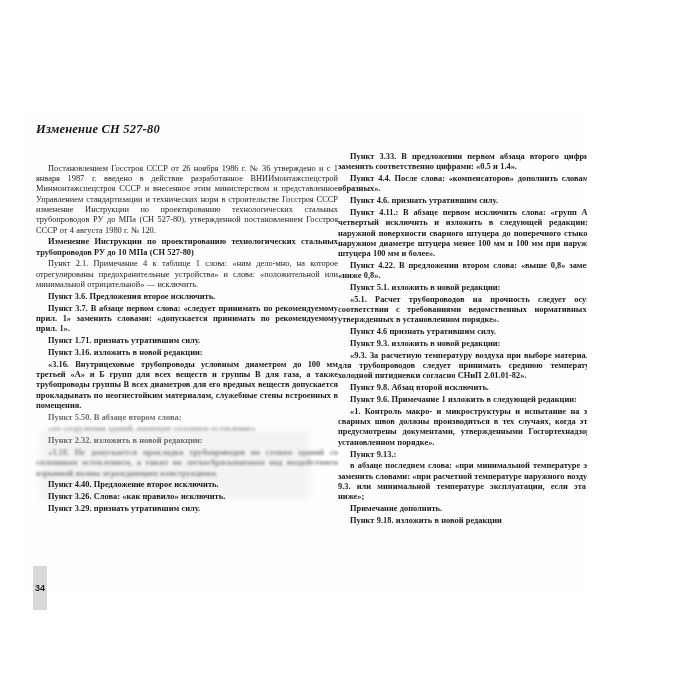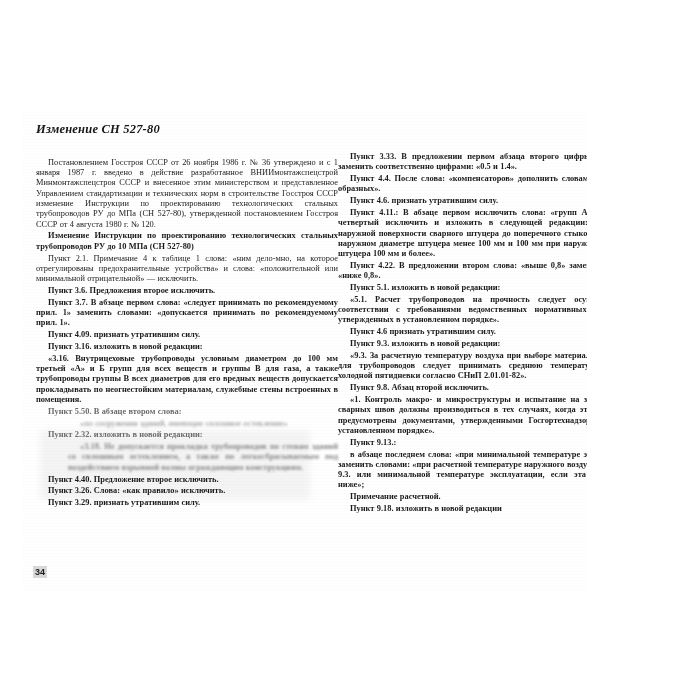--- a/index.html
+++ b/index.html
@@ -58,32 +58,31 @@
   }
   p.noind { text-indent: 0; }
   .b { font-weight: bold; }
   .blur1 {
     color: #6d6d6d;
     filter: blur(0.55px);
   }
   .blur2 {
     color: #8a8a8a;
     filter: blur(0.9px);
-    margin-left: 32px;
   }
   .pagenum {
     position: absolute;
     left: 33px;
     top: 566px;
     font-family: "Liberation Sans", sans-serif;
     font-weight: bold;
     font-size: 9px;
     color: #1b1b1b;
     background: #d8d8d8;
-    padding: 1px 2px;
+    padding: 17px 2px;
   }
   .smear {
     position: absolute;
     background: rgba(120,120,120,0.08);
     filter: blur(3px);
     pointer-events: none;
   }
 </style>
 </head>
 <body>
@@ -96,21 +95,21 @@
   <div class="doc-title">Изменение СН 527-80</div>
 
   <div class="columns">
 
     <div class="col">
       <p>Постановлением Госстроя СССР от 26 ноября 1986 г. № 36 утверждено и с 1 января 1987 г. введено в действие разработанное ВНИИмонтажспецстрой Минмонтажспецстроя СССР и внесенное этим министерством и представленное Управлением стандартизации и технических норм в строительстве Госстроя СССР изменение Инструкции по проектированию технологических стальных трубопроводов РУ до МПа (СН 527-80), утвержденной постановлением Госстроя СССР от 4 августа 1980 г. № 120.</p>
       <p class="b">Изменение Инструкции по проектированию технологических стальных трубопроводов РУ до 10 МПа (СН 527-80)</p>
       <p>Пункт 2.1. Примечание 4 к таблице 1 слова: «ним дело-мно, на которое отрегулированы предохранительные устройства» и слова: «положительной или минимальной отрицательной» — исключить.</p>
       <p class="b">Пункт 3.6. Предложения второе исключить.</p>
       <p class="b">Пункт 3.7. В абзаце первом слова: «следует принимать по рекомендуемому прил. 1» заменить словами: «допускается принимать по рекомендуемому прил. 1».</p>
-      <p class="b">Пункт 4.09. признать утратившим силу.</p>
+      <p class="b">Пункт 1.71. признать утратившим силу.</p>
       <p class="b">Пункт 3.16. изложить в новой редакции:</p>
       <p class="b">«3.16. Внутрицеховые трубопроводы условным диаметром до 100 мм третьей «А» и Б групп для всех веществ и группы В для газа, а также трубопроводы группы В всех диаметров для его вредных веществ допускается прокладывать по неогнестойким материалам, служебные стены встроенных в помещения.</p>
       <p class="b blur1">Пункт 5.50. В абзаце втором слова:</p>
       <p class="blur2">«по сооружения зданий, имеющие сплошное остекление»</p>
       <p class="b blur1">Пункт 2.32. изложить в новой редакции:</p>
       <p class="b blur2">«3.18. Не допускается прокладка трубопроводов по стенам зданий со сплошным остеклением, а также по легкосбрасываемым под воздействием взрывной волны ограждающим конструкциям.</p>
       <p class="b">Пункт 4.40. Предложение второе исключить.</p>
       <p class="b">Пункт 3.26. Слова: «как правило» исключить.</p>
       <p class="b">Пункт 3.29. признать утратившим силу.</p>
     </div>
@@ -120,24 +119,25 @@
       <p class="b">Пункт 4.4. После слова: «компенсаторов» дополнить словами: «кроме П-образных».</p>
       <p class="b">Пункт 4.6. признать утратившим силу.</p>
       <p class="b">Пункт 4.11.: В абзаце первом исключить слова: «групп А и Б»; абзац четвертый исключить и изложить в следующей редакции: «50 мм от наружной поверхности сварного штуцера до поперечного стыкового шва при наружном диаметре штуцера менее 100 мм и 100 мм при наружном диаметре штуцера 100 мм и более».</p>
       <p class="b">Пункт 4.22. В предложении втором слова: «выше 0,8» заменить словами «ниже 0,8».</p>
       <p class="b">Пункт 5.1. изложить в новой редакции:</p>
       <p class="b">«5.1. Расчет трубопроводов на прочность следует осуществлять в соответствии с требованиями ведомственных нормативных документов, утвержденных в установленном порядке».</p>
       <p class="b">Пункт 4.6 признать утратившим силу.</p>
       <p class="b">Пункт 9.3. изложить в новой редакции:</p>
       <p class="b">«9.3. За расчетную температуру воздуха при выборе материалов и изделий для трубопроводов следует принимать среднюю температуру наиболее холодной пятидневки согласно СНиП 2.01.01-82».</p>
       <p class="b">Пункт 9.8. Абзац второй исключить.</p>
+      <p class="b">Пункт 9.6. Примечание 1 изложить в следующей редакции:</p>
       <p class="b">«1. Контроль макро- и микроструктуры и испытание на загиб металла сварных швов должны производиться в тех случаях, когда эти требования предусмотрены документами, утвержденными Госгортехнадзором СССР в установленном порядке».</p>
       <p class="b">Пункт 9.13.:</p>
       <p class="b">в абзаце последнем слова: «при минимальной температуре эксплуатации» заменить словами: «при расчетной температуре наружного воздуха согласно п. 9.3. или минимальной температуре эксплуатации, если эта температура ниже»;</p>
-      <p class="b">Примечание расчетной.</p>
+      <p class="b">Примечание дополнить.</p>
       <p class="b">Пункт 9.18. изложить в новой редакции</p>
     </div>
 
   </div>
 
   <div class="pagenum">34</div>
 
 </div>
 
 </body></html>

